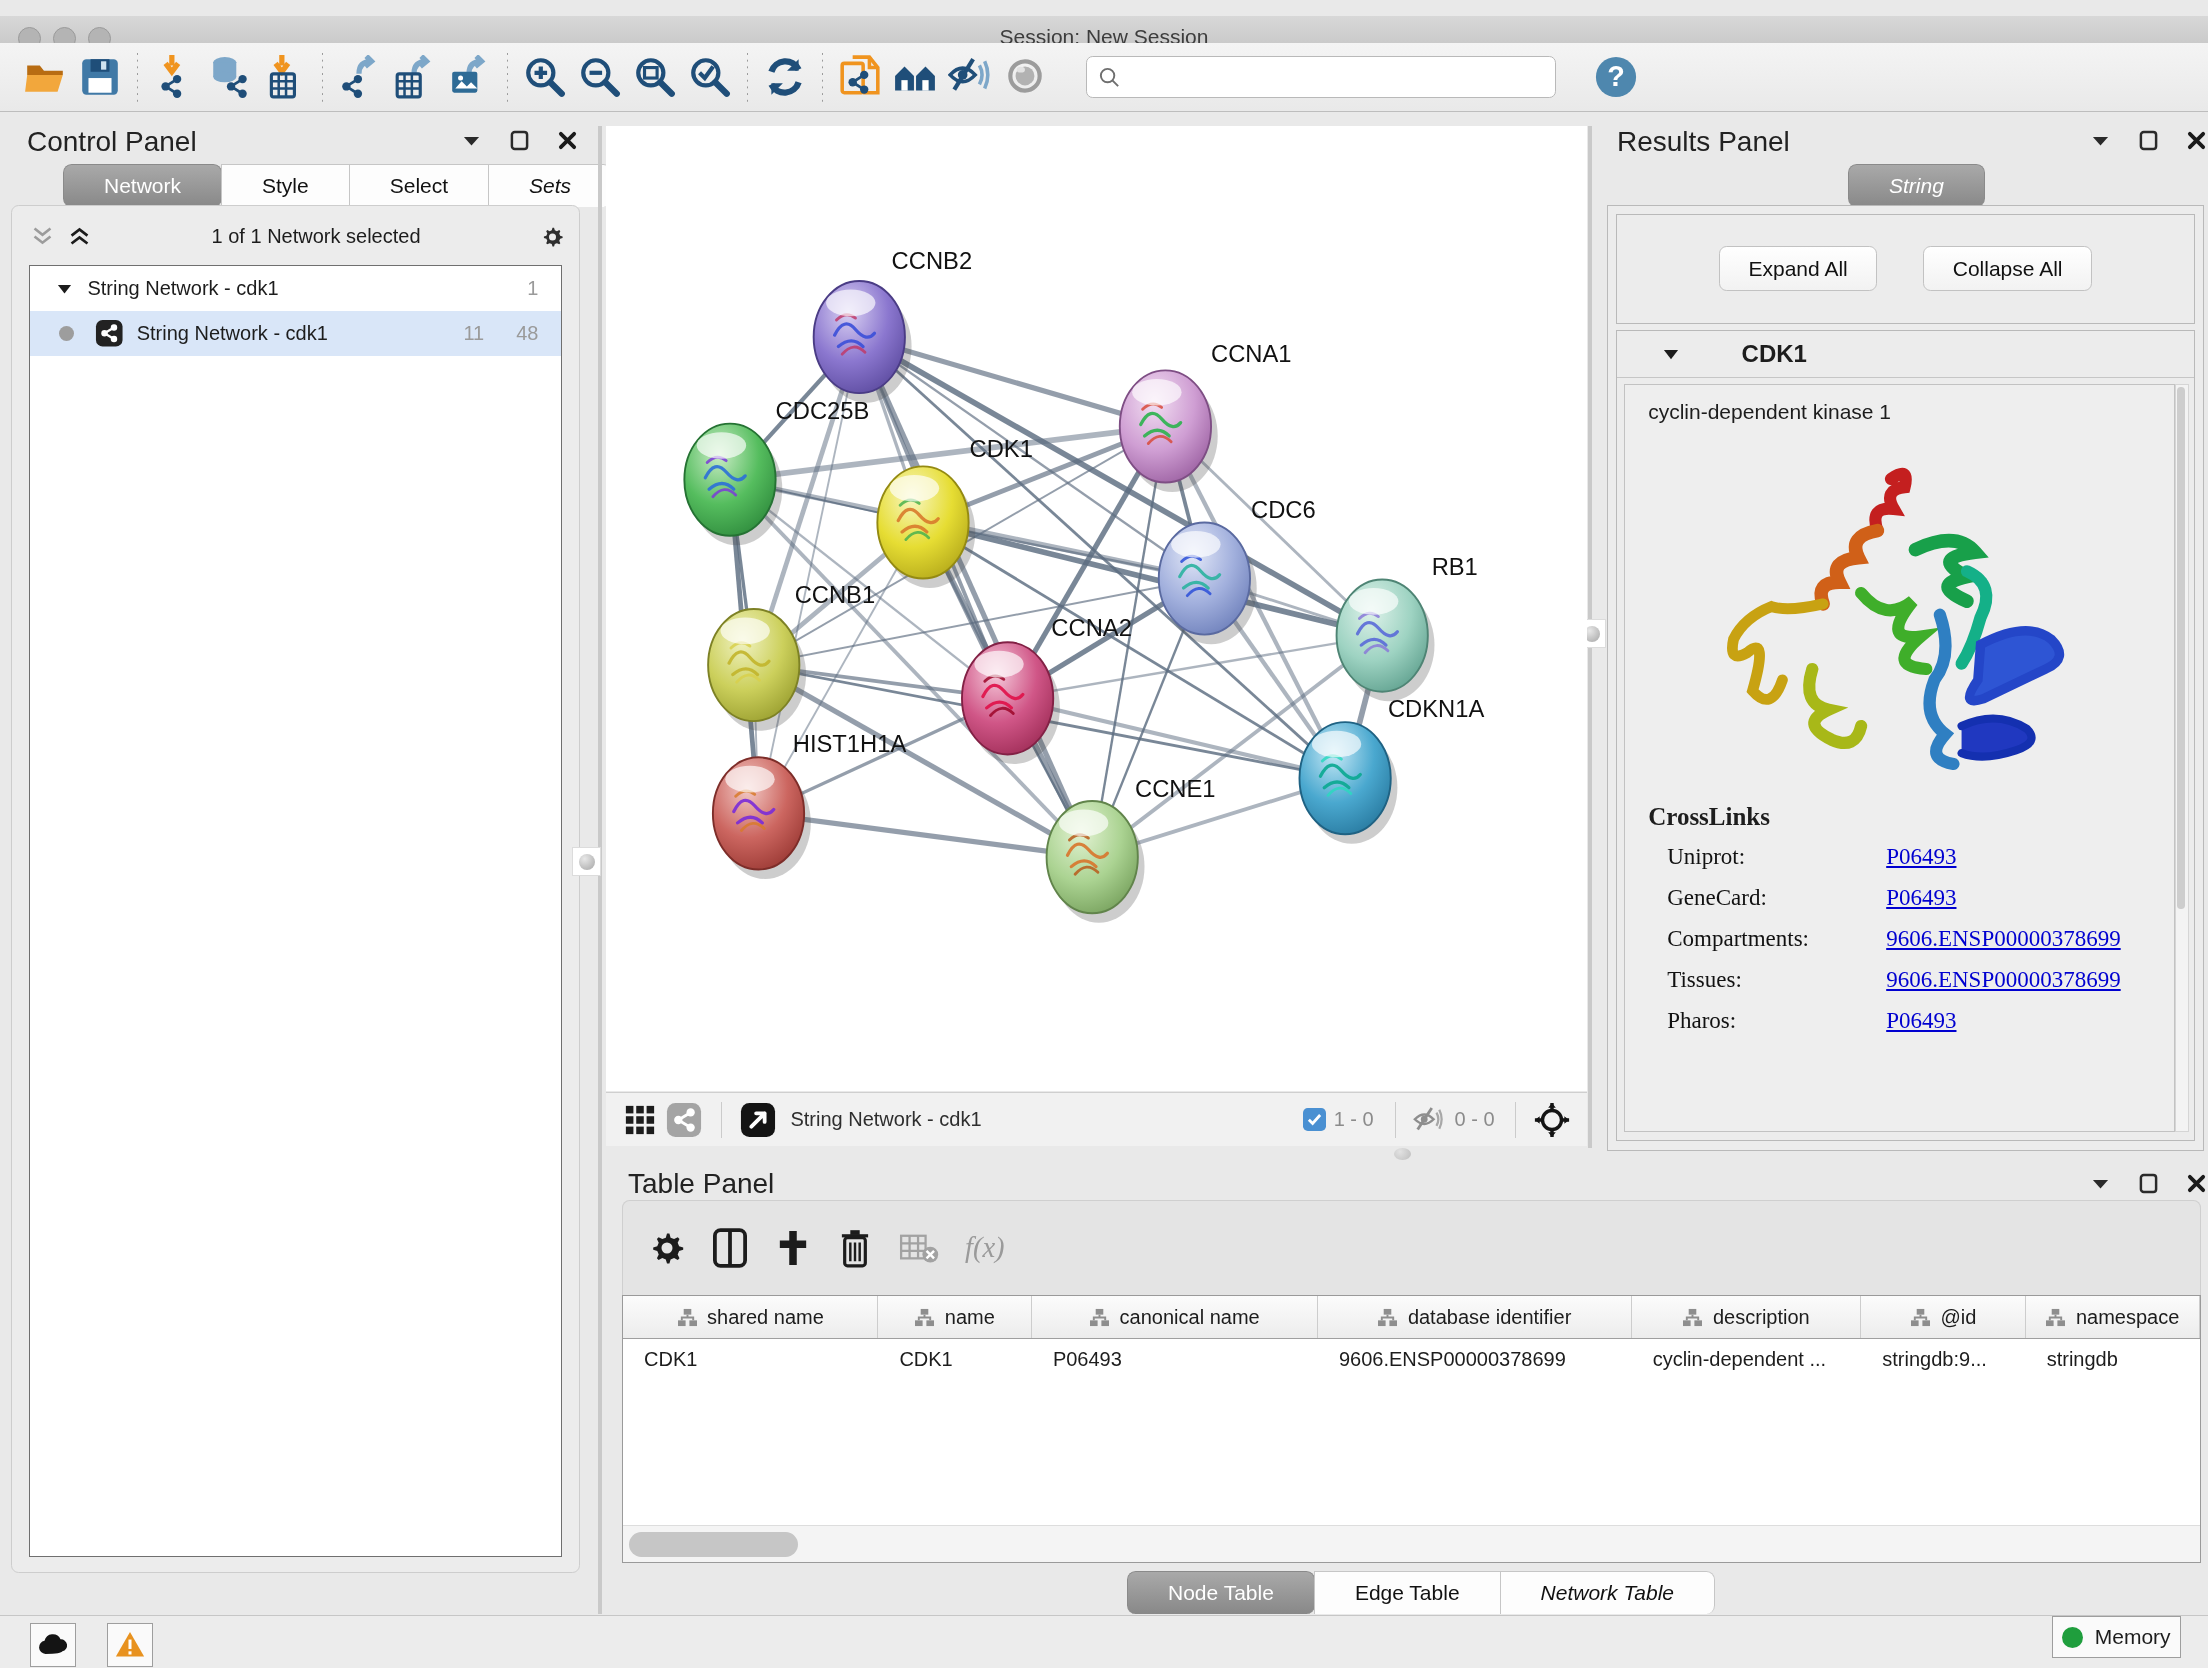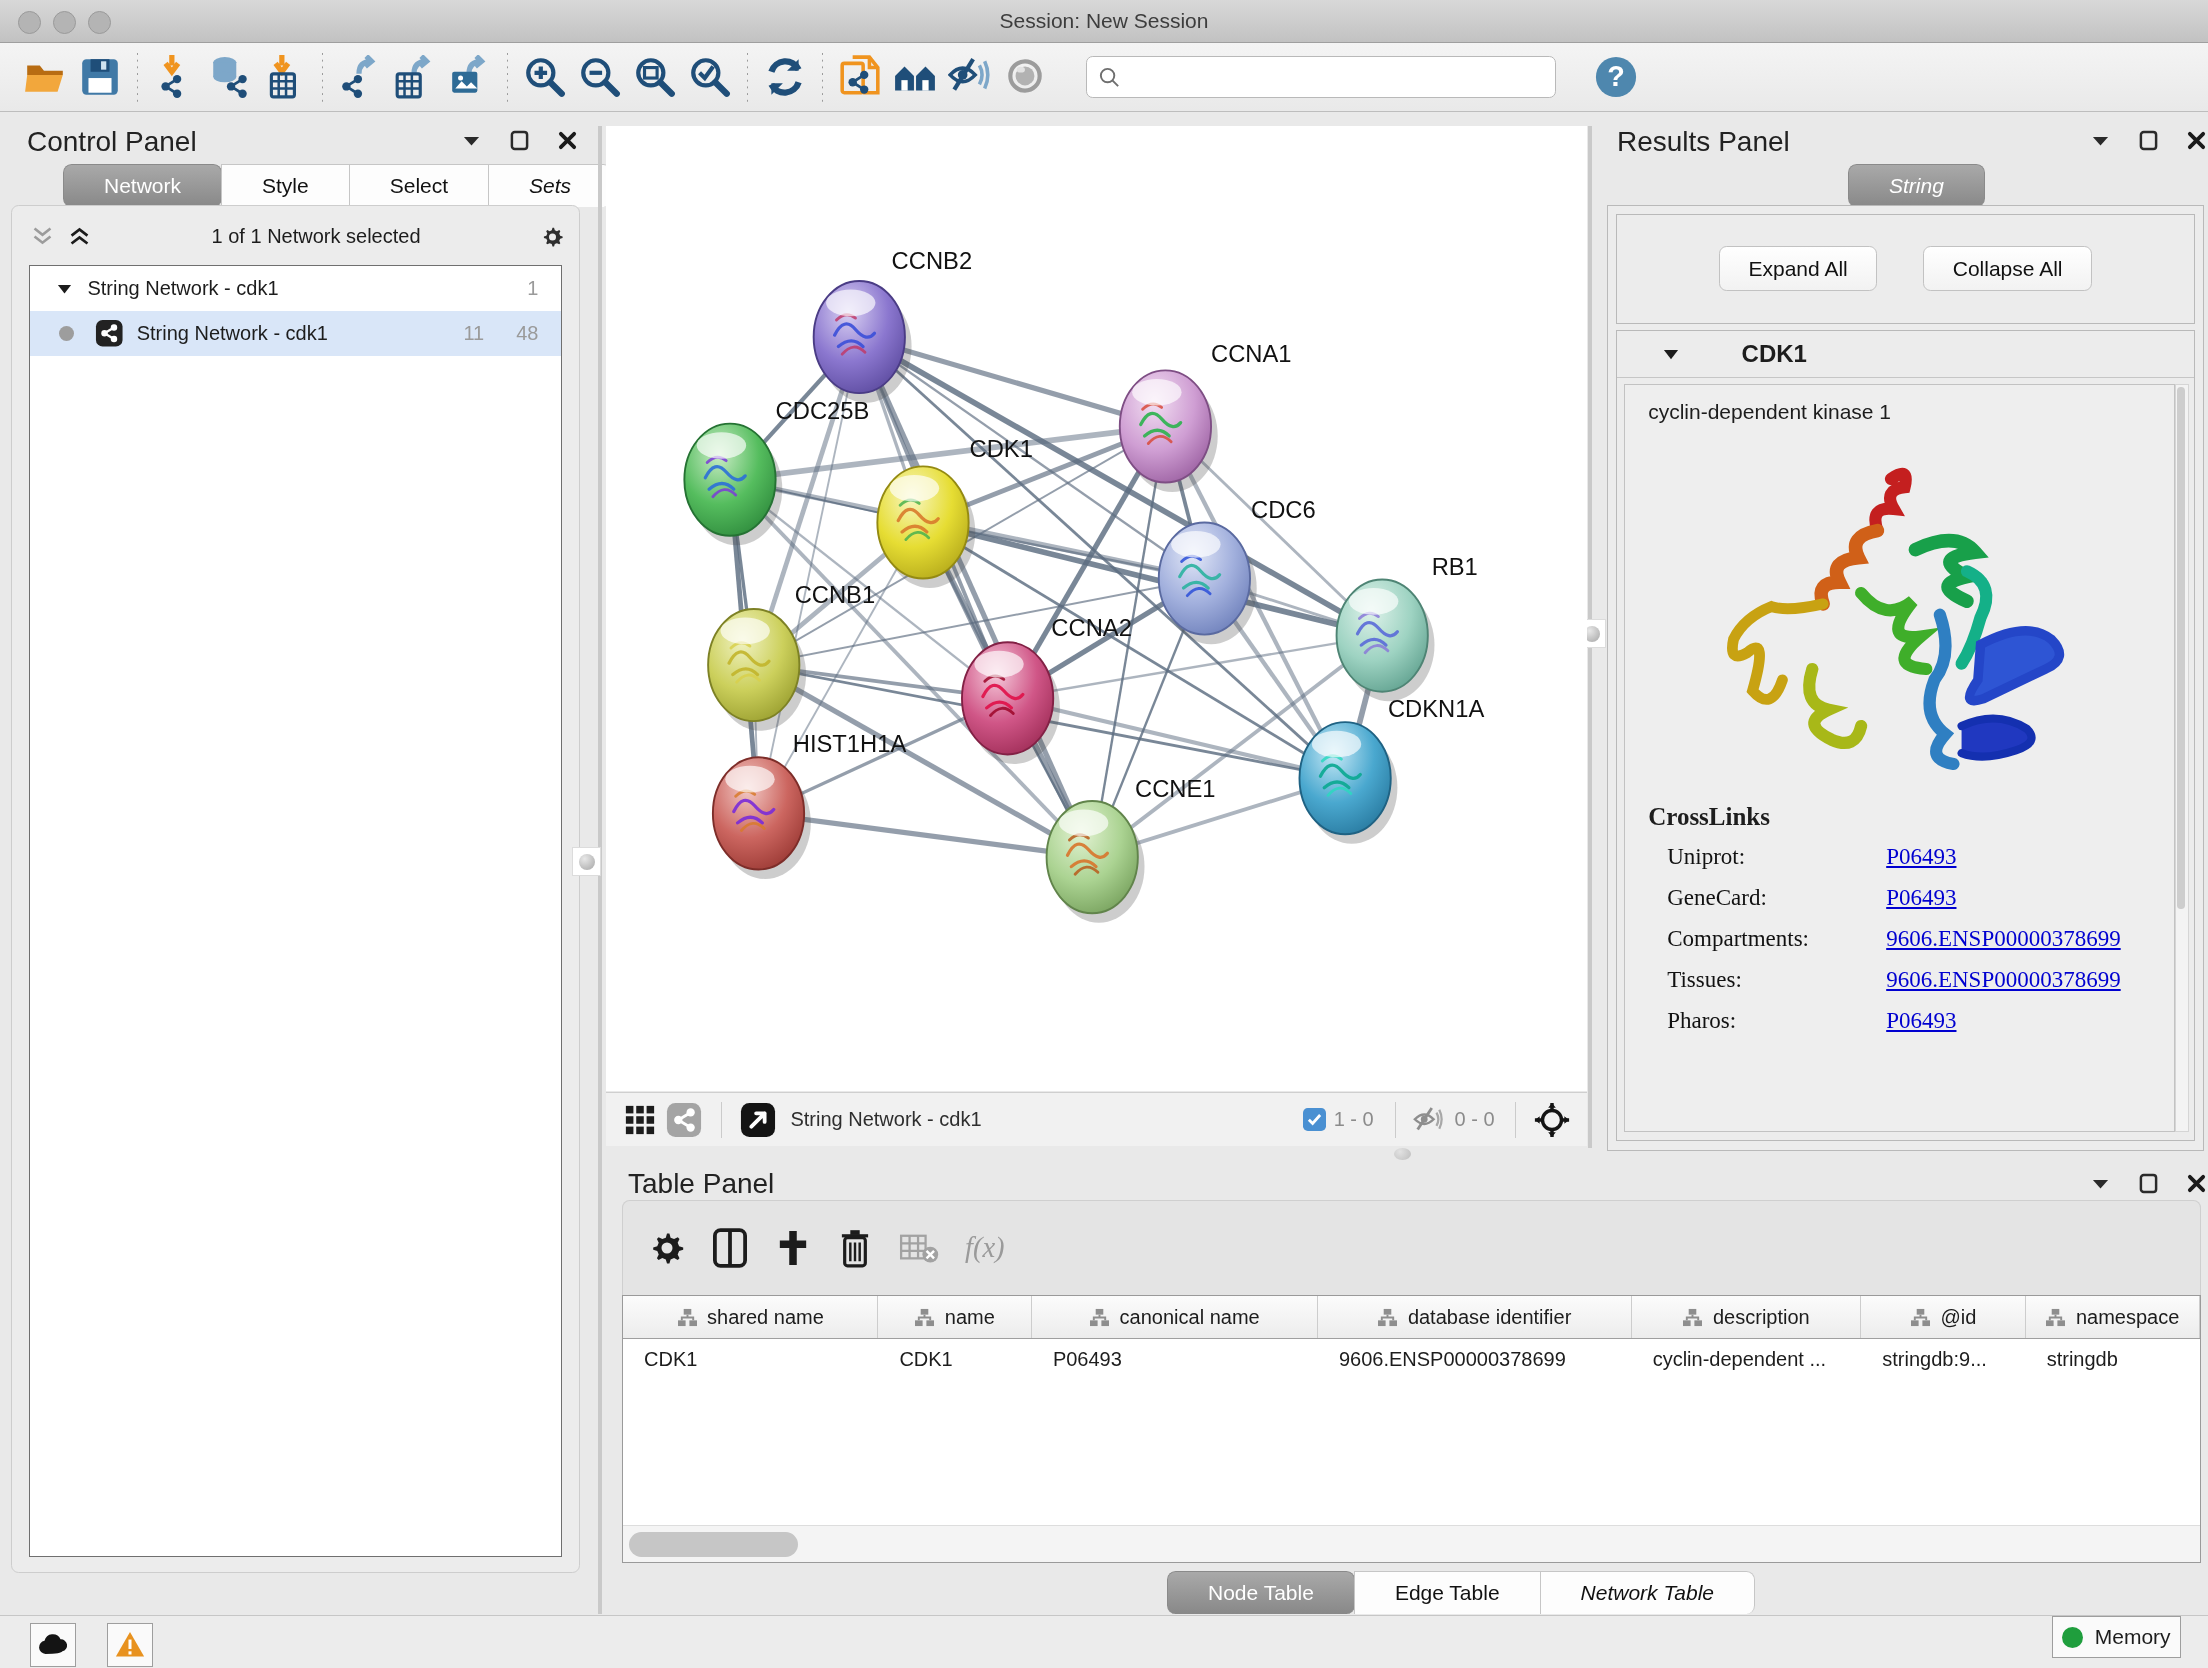--- a/index.html
+++ b/index.html
@@ -2,21 +2,21 @@
 <html style="font-size:15px"><head>
 <meta charset="utf-8">
 <style>
   html,body{margin:0;padding:0;}
   body{
     width:2208px;height:1668px;position:relative;overflow:hidden;
     background:#e9e9e9;font-family:"Liberation Sans",sans-serif;color:#1d1d1d;
     -webkit-font-smoothing:antialiased;
   }
   
-  .titlebar{position:absolute;left:0;top:0;width:2208px;height:42px;
+  .titlebar{position:absolute;left:0;top:16px;width:2208px;height:42px;
     background:linear-gradient(#d8d8d8,#c2c2c2);border-bottom:1px solid #9f9f9f;}
   .traffic{position:absolute;top:10.5px;width:21px;height:21px;border-radius:50%;
     background:#b4b4b4;border:1px solid #9a9a9a;}
   .win-title{position:absolute;left:0;right:0;top:0;height:42px;line-height:42px;
     text-align:center;font-size:21px;color:#3d3d3d;font-weight:500;}
   
   .toolbar{position:absolute;left:0;top:43px;width:2208px;height:69px;
     background:linear-gradient(#f4f4f4,#e9e9e9);border-bottom:1px solid #bdbdbd;
     display:flex;align-items:center;padding-left:17px;box-sizing:border-box;}
   .tb-btn{width:55px;height:55px;display:flex;align-items:center;justify-content:center;
@@ -101,21 +101,21 @@
   .tp-headrow{display:flex;height:42px;background:linear-gradient(#fcfcfc,#ececec);
     border-bottom:1.9px solid #9f9f9f;}
   .tp-hcell{display:flex;align-items:center;justify-content:center;gap:9.5px;font-size:20px;
     color:#1c1c1c;border-right:1px solid #cdcdcd;box-sizing:border-box;overflow:hidden;white-space:nowrap;}
   .tp-row{display:flex;height:40px;}
   .tp-cell{font-size:20px;display:flex;align-items:center;padding-left:21px;box-sizing:border-box;
     overflow:hidden;white-space:nowrap;}
   .tp-scrolltrack{position:absolute;left:0;right:0;bottom:0;height:36px;background:#f4f4f4;
     border-top:1px solid #ddd;}
   .tp-thumb{position:absolute;left:5.7px;top:5.7px;width:169px;height:25px;background:#c6c6c6;border-radius:12.4px;}
-  .bottom-tabs{position:absolute;left:1167px;top:1571px;display:flex;}
+  .bottom-tabs{position:absolute;left:1127px;top:1571px;display:flex;}
   
   .statusbar{position:absolute;left:0;top:1615px;width:2208px;height:53px;background:#ececec;
     border-top:1px solid #c6c6c6;}
   .sb-btn{position:absolute;top:6.7px;width:44px;height:42px;background:#fafafa;
     border:1.9px solid #9e9e9e;display:flex;align-items:center;justify-content:center;}
   .mem-btn{position:absolute;right:27px;top:0;width:127px;height:40px;background:#fafafa;
     border:1px solid #9e9e9e;display:flex;align-items:center;justify-content:center;gap:11.4px;
     font-size:21px;}
   .mem-dot{width:21px;height:21px;border-radius:50%;background:#1f9e3d;}
   .net-label{font-size:25px;fill:#111;font-family:"Liberation Sans",sans-serif;}

